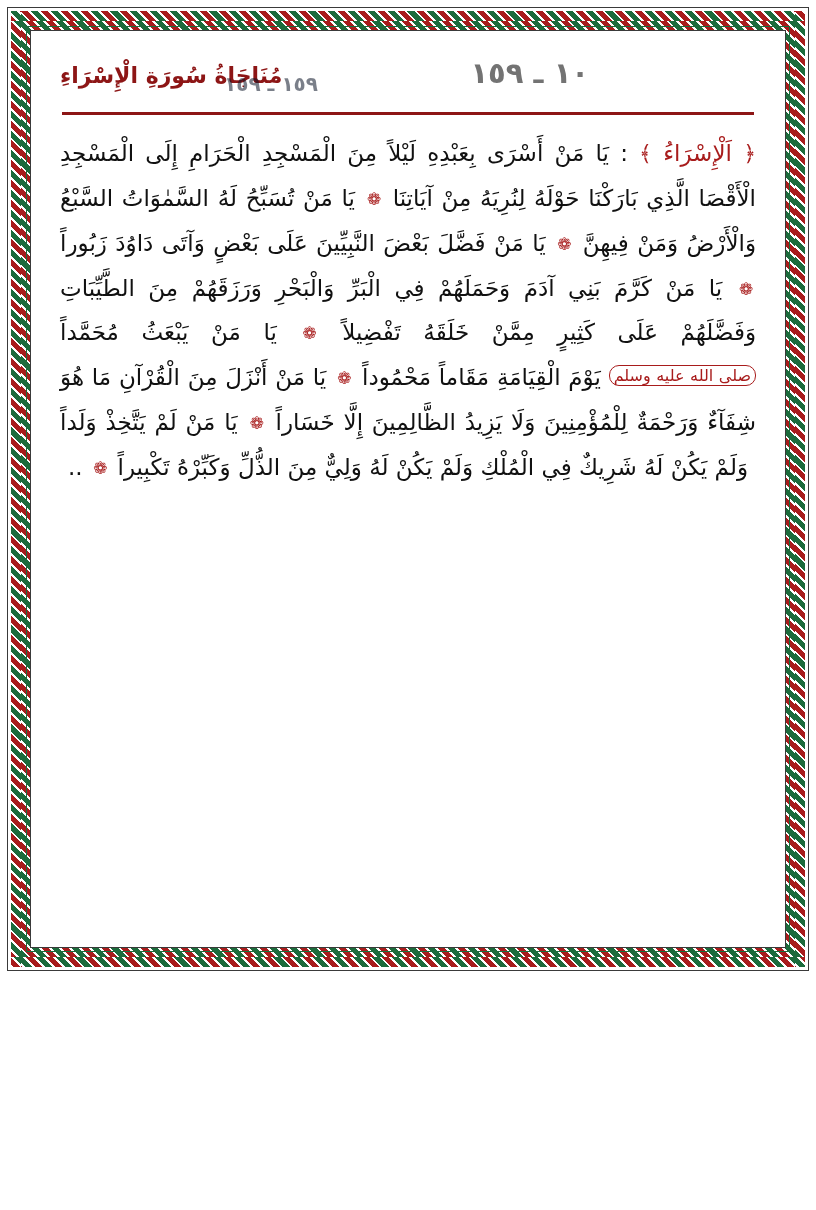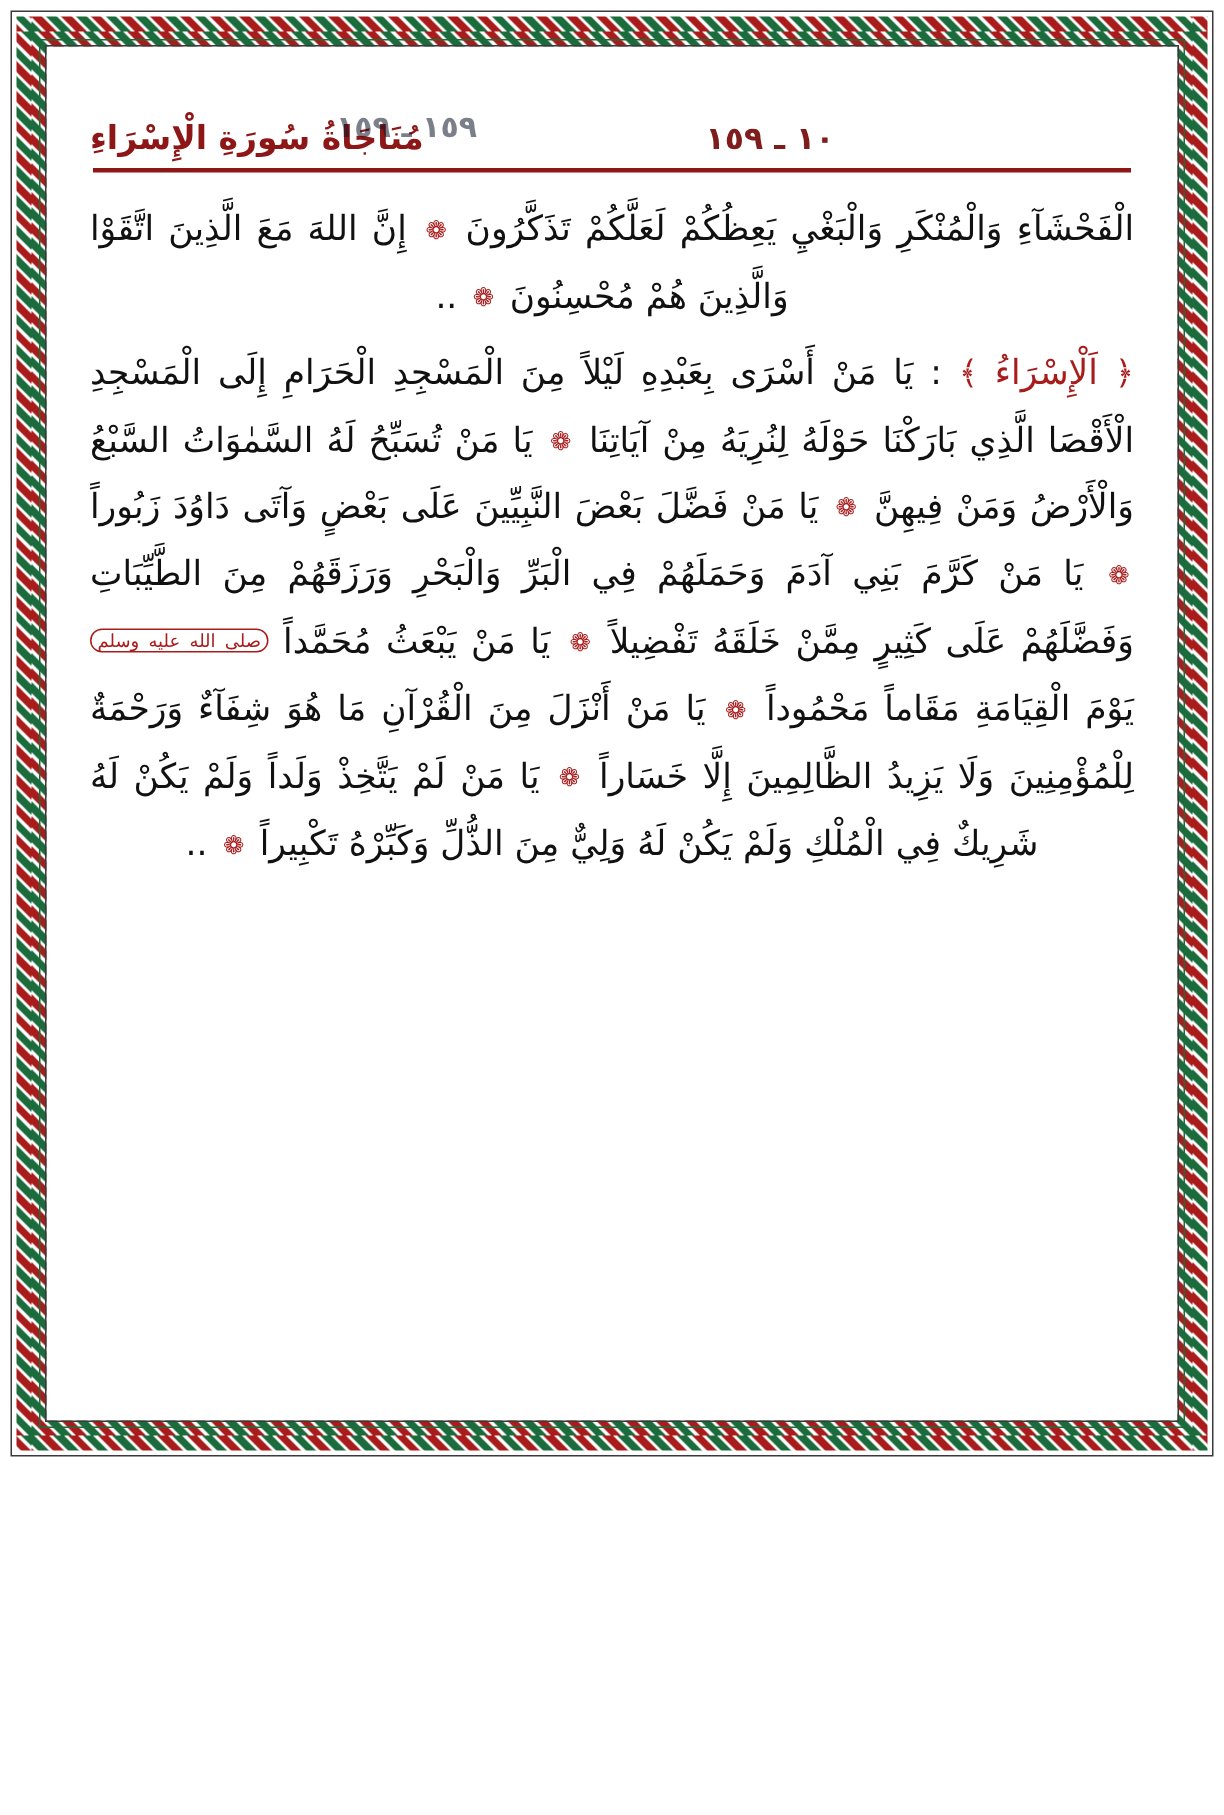--- a/index.html
+++ b/index.html
@@ -102,27 +102,26 @@
   .header-title {
     color: #8d1616;
     font-family: "DejaVu Sans", sans-serif;
     font-size: 22px;
     font-weight: bold;
     letter-spacing: 0px;
     white-space: nowrap;
     margin-right: 188px;
   }
   .header-pages {
-    color: #7f1d1d;
-    font-family: "DejaVu Sans", sans-serif;
-    font-size: 21px;
+    color: #737373;
+    font-family: "DejaVu Sans", sans-serif;
+    font-size: 29px;
     font-weight: bold;
     white-space: nowrap;
     margin-right: 98px;
-    margin-top: 24px;
   }
   .header-ghost {
     position: absolute;
     left: 164px;
     top: 16px;
     color: #0f172a;
     font-size: 20px;
     font-weight: bold;
     white-space: nowrap;
     opacity: .55;
@@ -159,21 +158,21 @@
     font-size: 22px;
   }
   .rosette {
     color: #a81c1c;
     font-size: 17px;
     vertical-align: 1px;
     padding: 0 3px;
   }
   .salawat {
     color: #a81c1c;
-    font-size: 12px;
+    font-size: 16px;
     border: 1px solid #a81c1c;
     border-radius: 10px;
     padding: 0 4px;
     vertical-align: 4px;
     white-space: nowrap;
   }
 </style>
 </head>
 <body>
 
@@ -190,18 +189,17 @@
 
     <div class="header">
       <div class="header-title">مُنَاجَاةُ سُورَةِ الْإِسْرَاءِ</div>
       <div class="header-pages">١٠ ـ ١٥٩</div>
       <div class="header-ghost">١٥٩ ـ ١٥٩</div>
     </div>
 
     <div class="header-rule"></div>
 
     <div class="body-text">
-      <p class="para" id="p1"><span>الْفَحْشَآءِ وَالْمُنْكَرِ وَالْبَغْيِ يَعِظُكُمْ لَعَلَّكُمْ تَذَكَّرُونَ</span> <span class="rosette">❁</span> <span>إِنَّ اللهَ مَعَ الَّذِينَ اتَّقَوْا وَالَّذِينَ هُمْ مُحْسِنُونَ</span> <span class="rosette">❁</span> <span>..</span> </p>
       <p class="para" id="p2"><span class="bracket">﴿</span> <span class="surah-tag">اَلْإِسْرَاءُ</span> <span class="bracket">﴾</span> <span>: يَا مَنْ أَسْرَى بِعَبْدِهِ لَيْلاً مِنَ الْمَسْجِدِ الْحَرَامِ إِلَى الْمَسْجِدِ الْأَقْصَا الَّذِي بَارَكْنَا حَوْلَهُ لِنُرِيَهُ مِنْ آيَاتِنَا</span> <span class="rosette">❁</span> <span>يَا مَنْ تُسَبِّحُ لَهُ السَّمٰوَاتُ السَّبْعُ وَالْأَرْضُ وَمَنْ فِيهِنَّ</span> <span class="rosette">❁</span> <span>يَا مَنْ فَضَّلَ بَعْضَ النَّبِيِّينَ عَلَى بَعْضٍ وَآتَى دَاوُدَ زَبُوراً</span> <span class="rosette">❁</span> <span>يَا مَنْ كَرَّمَ بَنِي آدَمَ وَحَمَلَهُمْ فِي الْبَرِّ وَالْبَحْرِ وَرَزَقَهُمْ مِنَ الطَّيِّبَاتِ وَفَضَّلَهُمْ عَلَى كَثِيرٍ مِمَّنْ خَلَقَهُ تَفْضِيلاً</span> <span class="rosette">❁</span> <span>يَا مَنْ يَبْعَثُ مُحَمَّداً</span> <span class="salawat">صلى الله عليه وسلم</span> <span>يَوْمَ الْقِيَامَةِ مَقَاماً مَحْمُوداً</span> <span class="rosette">❁</span> <span>يَا مَنْ أَنْزَلَ مِنَ الْقُرْآنِ مَا هُوَ شِفَآءٌ وَرَحْمَةٌ لِلْمُؤْمِنِينَ وَلَا يَزِيدُ الظَّالِمِينَ إِلَّا خَسَاراً</span> <span class="rosette">❁</span> <span>يَا مَنْ لَمْ يَتَّخِذْ وَلَداً وَلَمْ يَكُنْ لَهُ شَرِيكٌ فِي الْمُلْكِ وَلَمْ يَكُنْ لَهُ وَلِيٌّ مِنَ الذُّلِّ وَكَبِّرْهُ تَكْبِيراً</span> <span class="rosette">❁</span> <span>..</span> </p>
     </div>
 
   </div>
 </div>
 
 </body></html>

